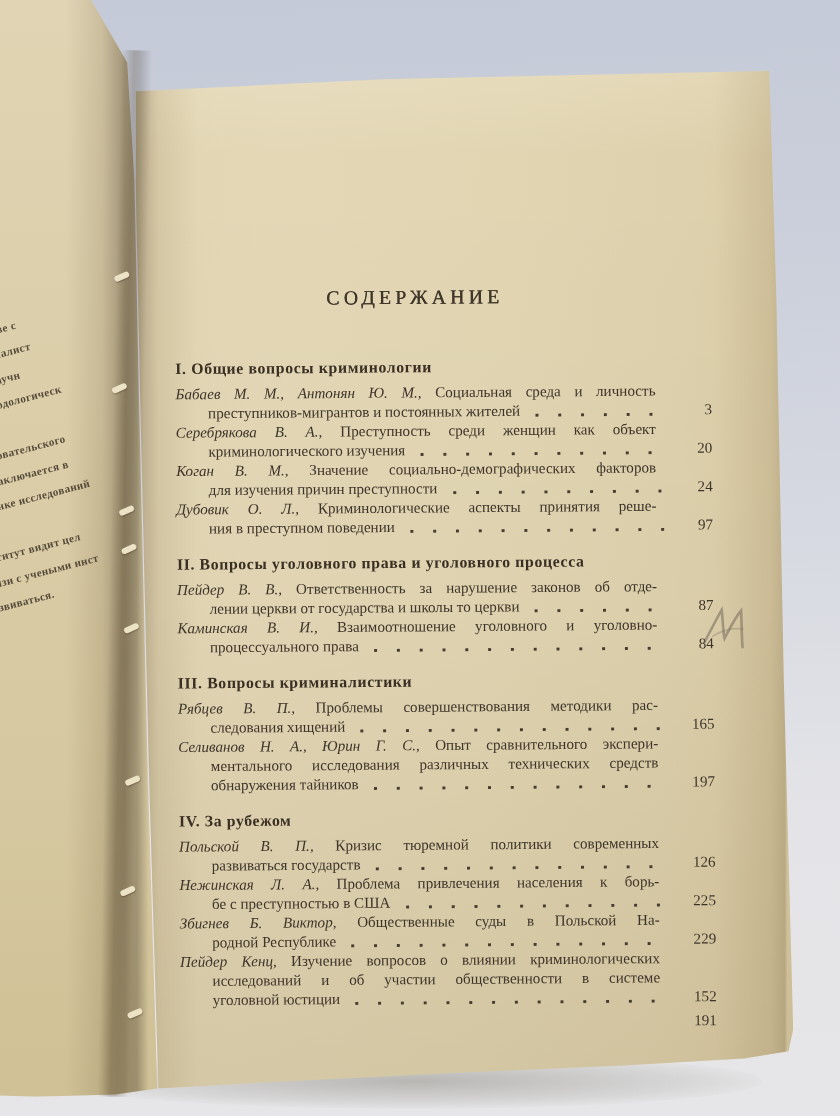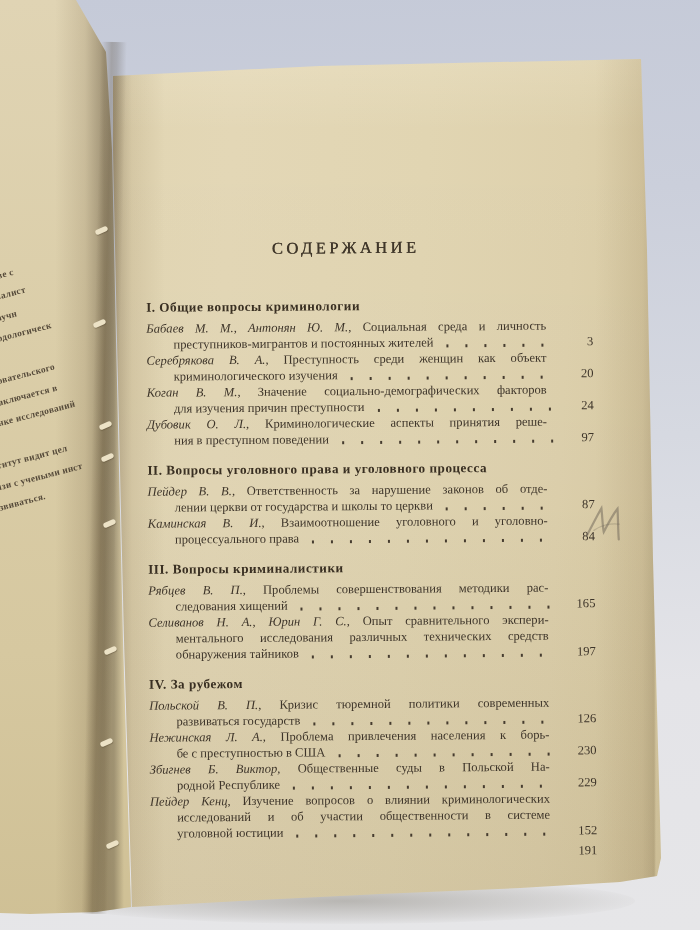--- a/index.html
+++ b/index.html
@@ -254,21 +254,21 @@
               </div>
           </div>
             <div class="entry">
             <div class="l1"><span class="au">Нежинская Л. А.,</span> <span>Проблема привлечения населения к борь-</span></div>
             <div>
               
             </div>
             <div class="last">
                 <span class="lt">бе с преступностью в США</span>
                 <span class="leader"></span>
-                <span class="pg">230</span>
+                <span class="pg">225</span>
               </div>
           </div>
             <div class="entry">
             <div class="l1"><span class="au">Збигнев Б. Виктор,</span> <span>Общественные суды в Польской На-</span></div>
             <div>
               
             </div>
             <div class="last">
                 <span class="lt">родной Республике</span>
                 <span class="leader"></span>

